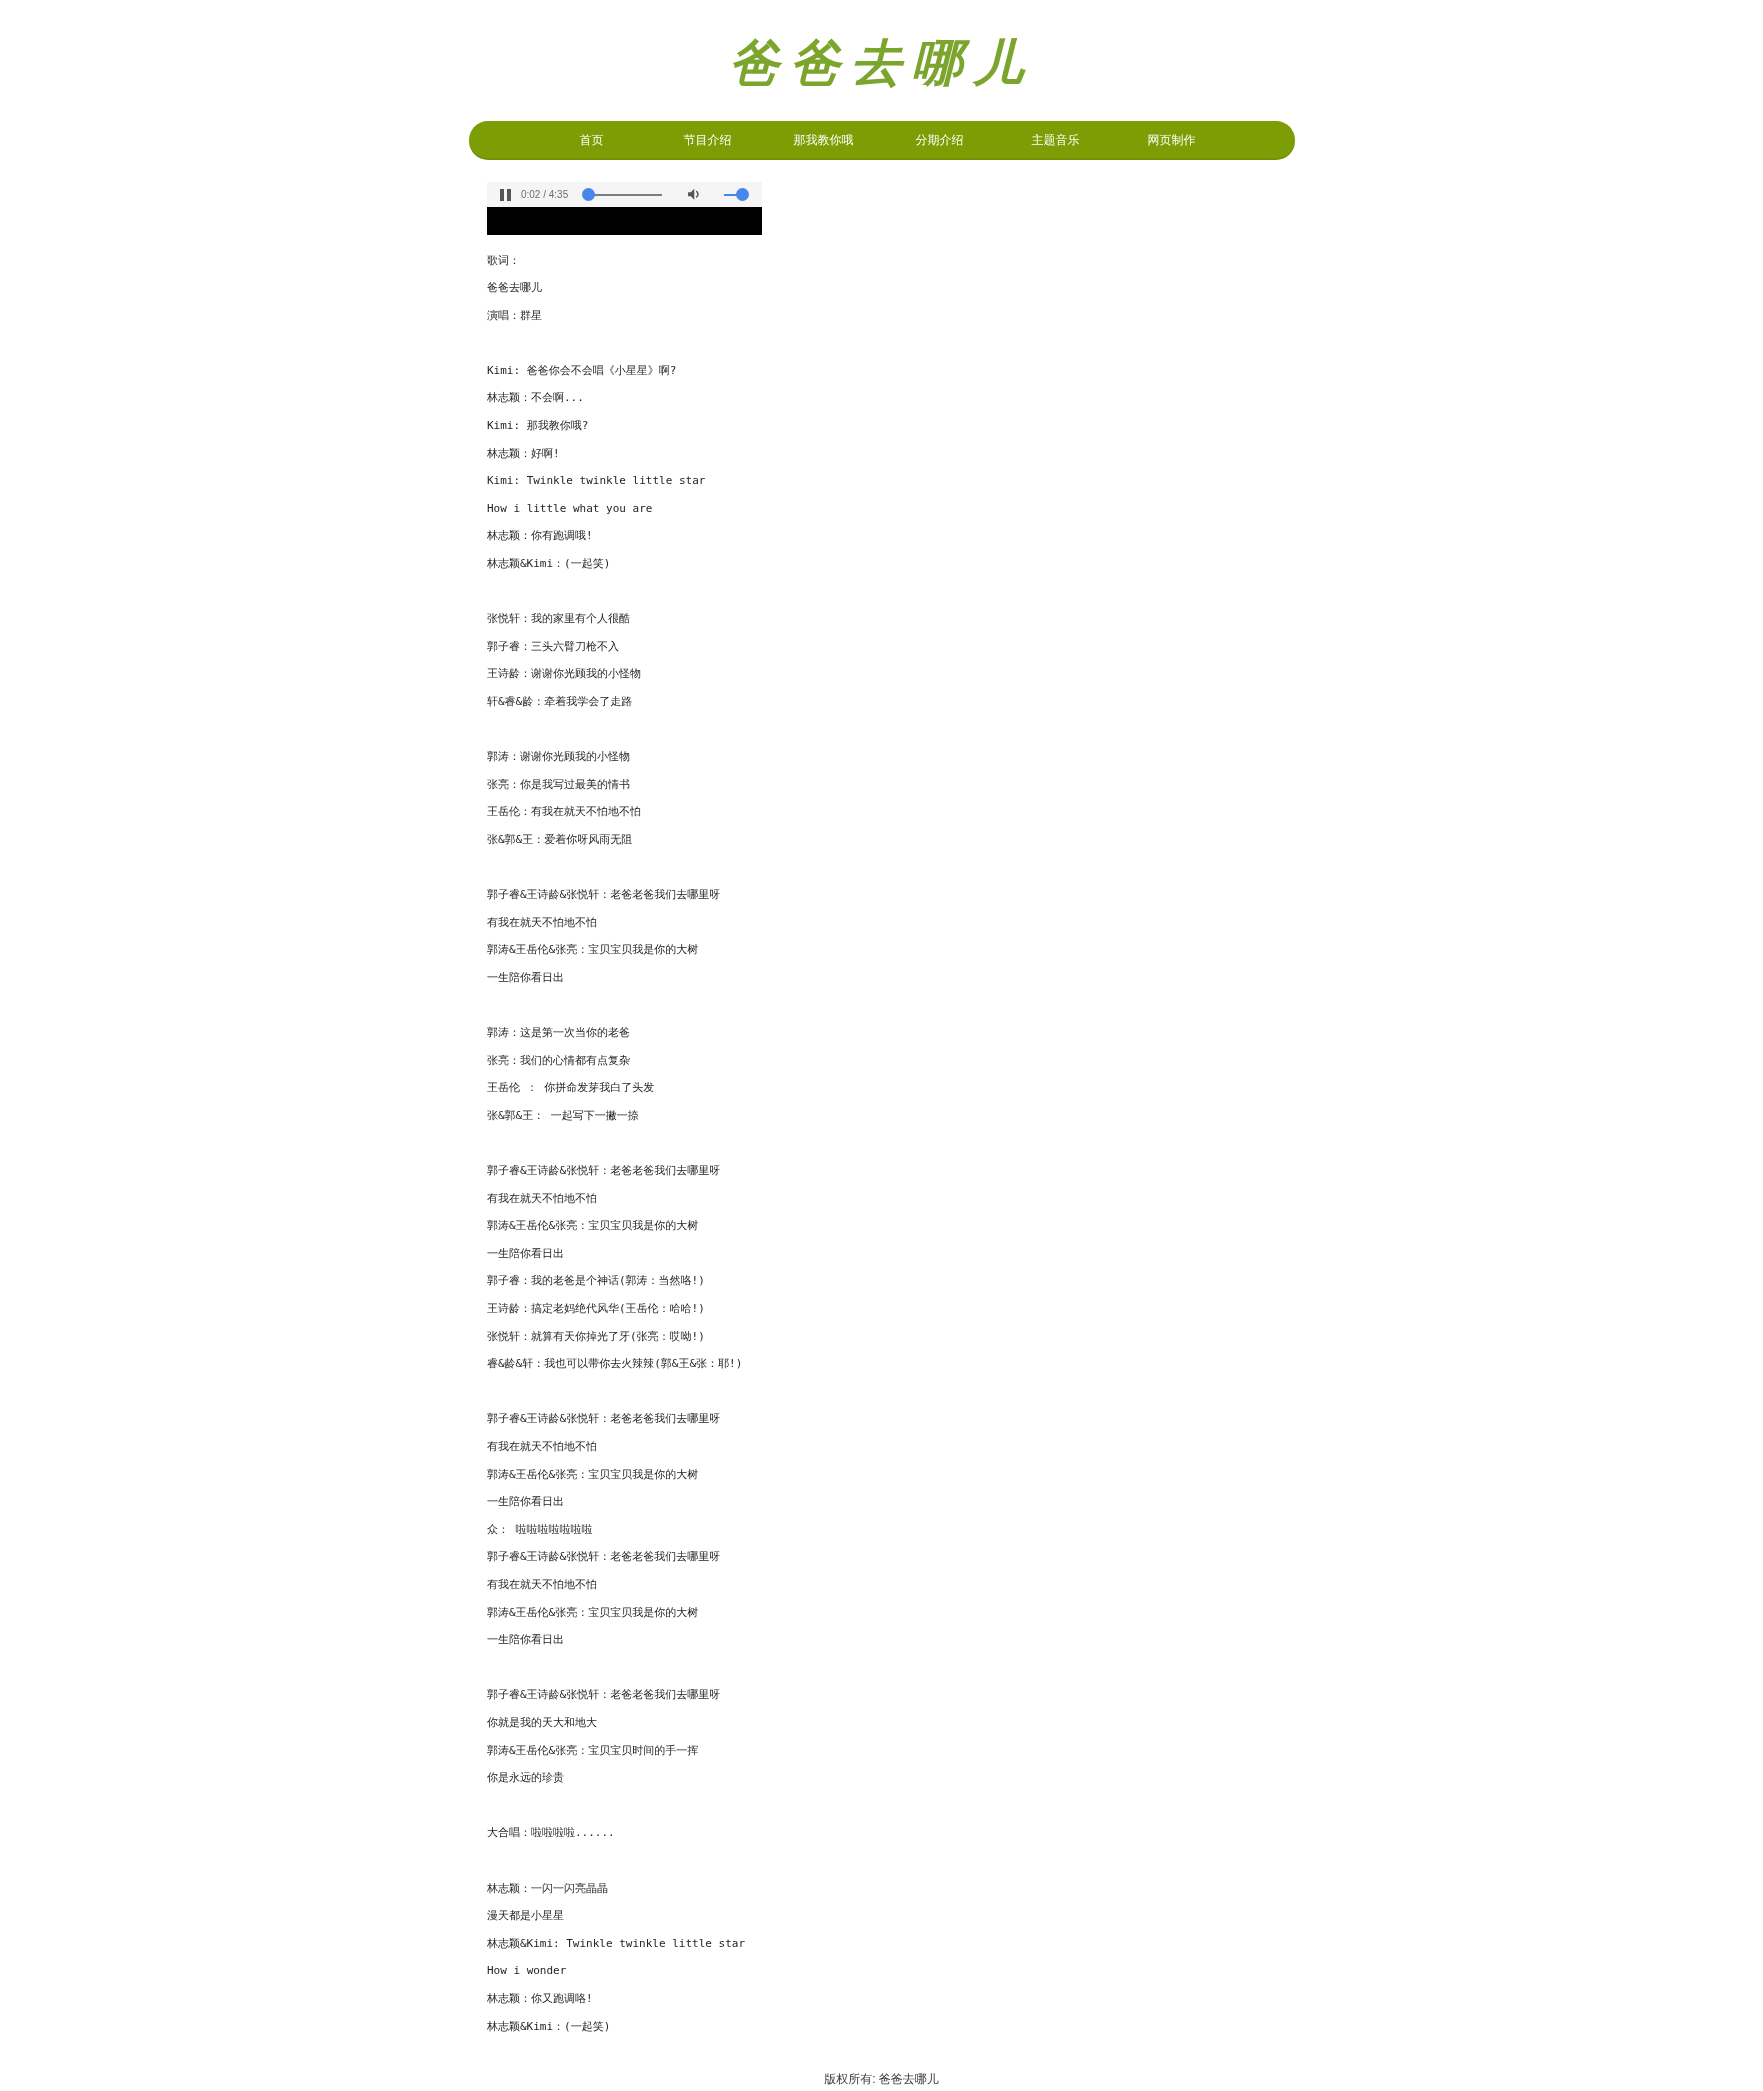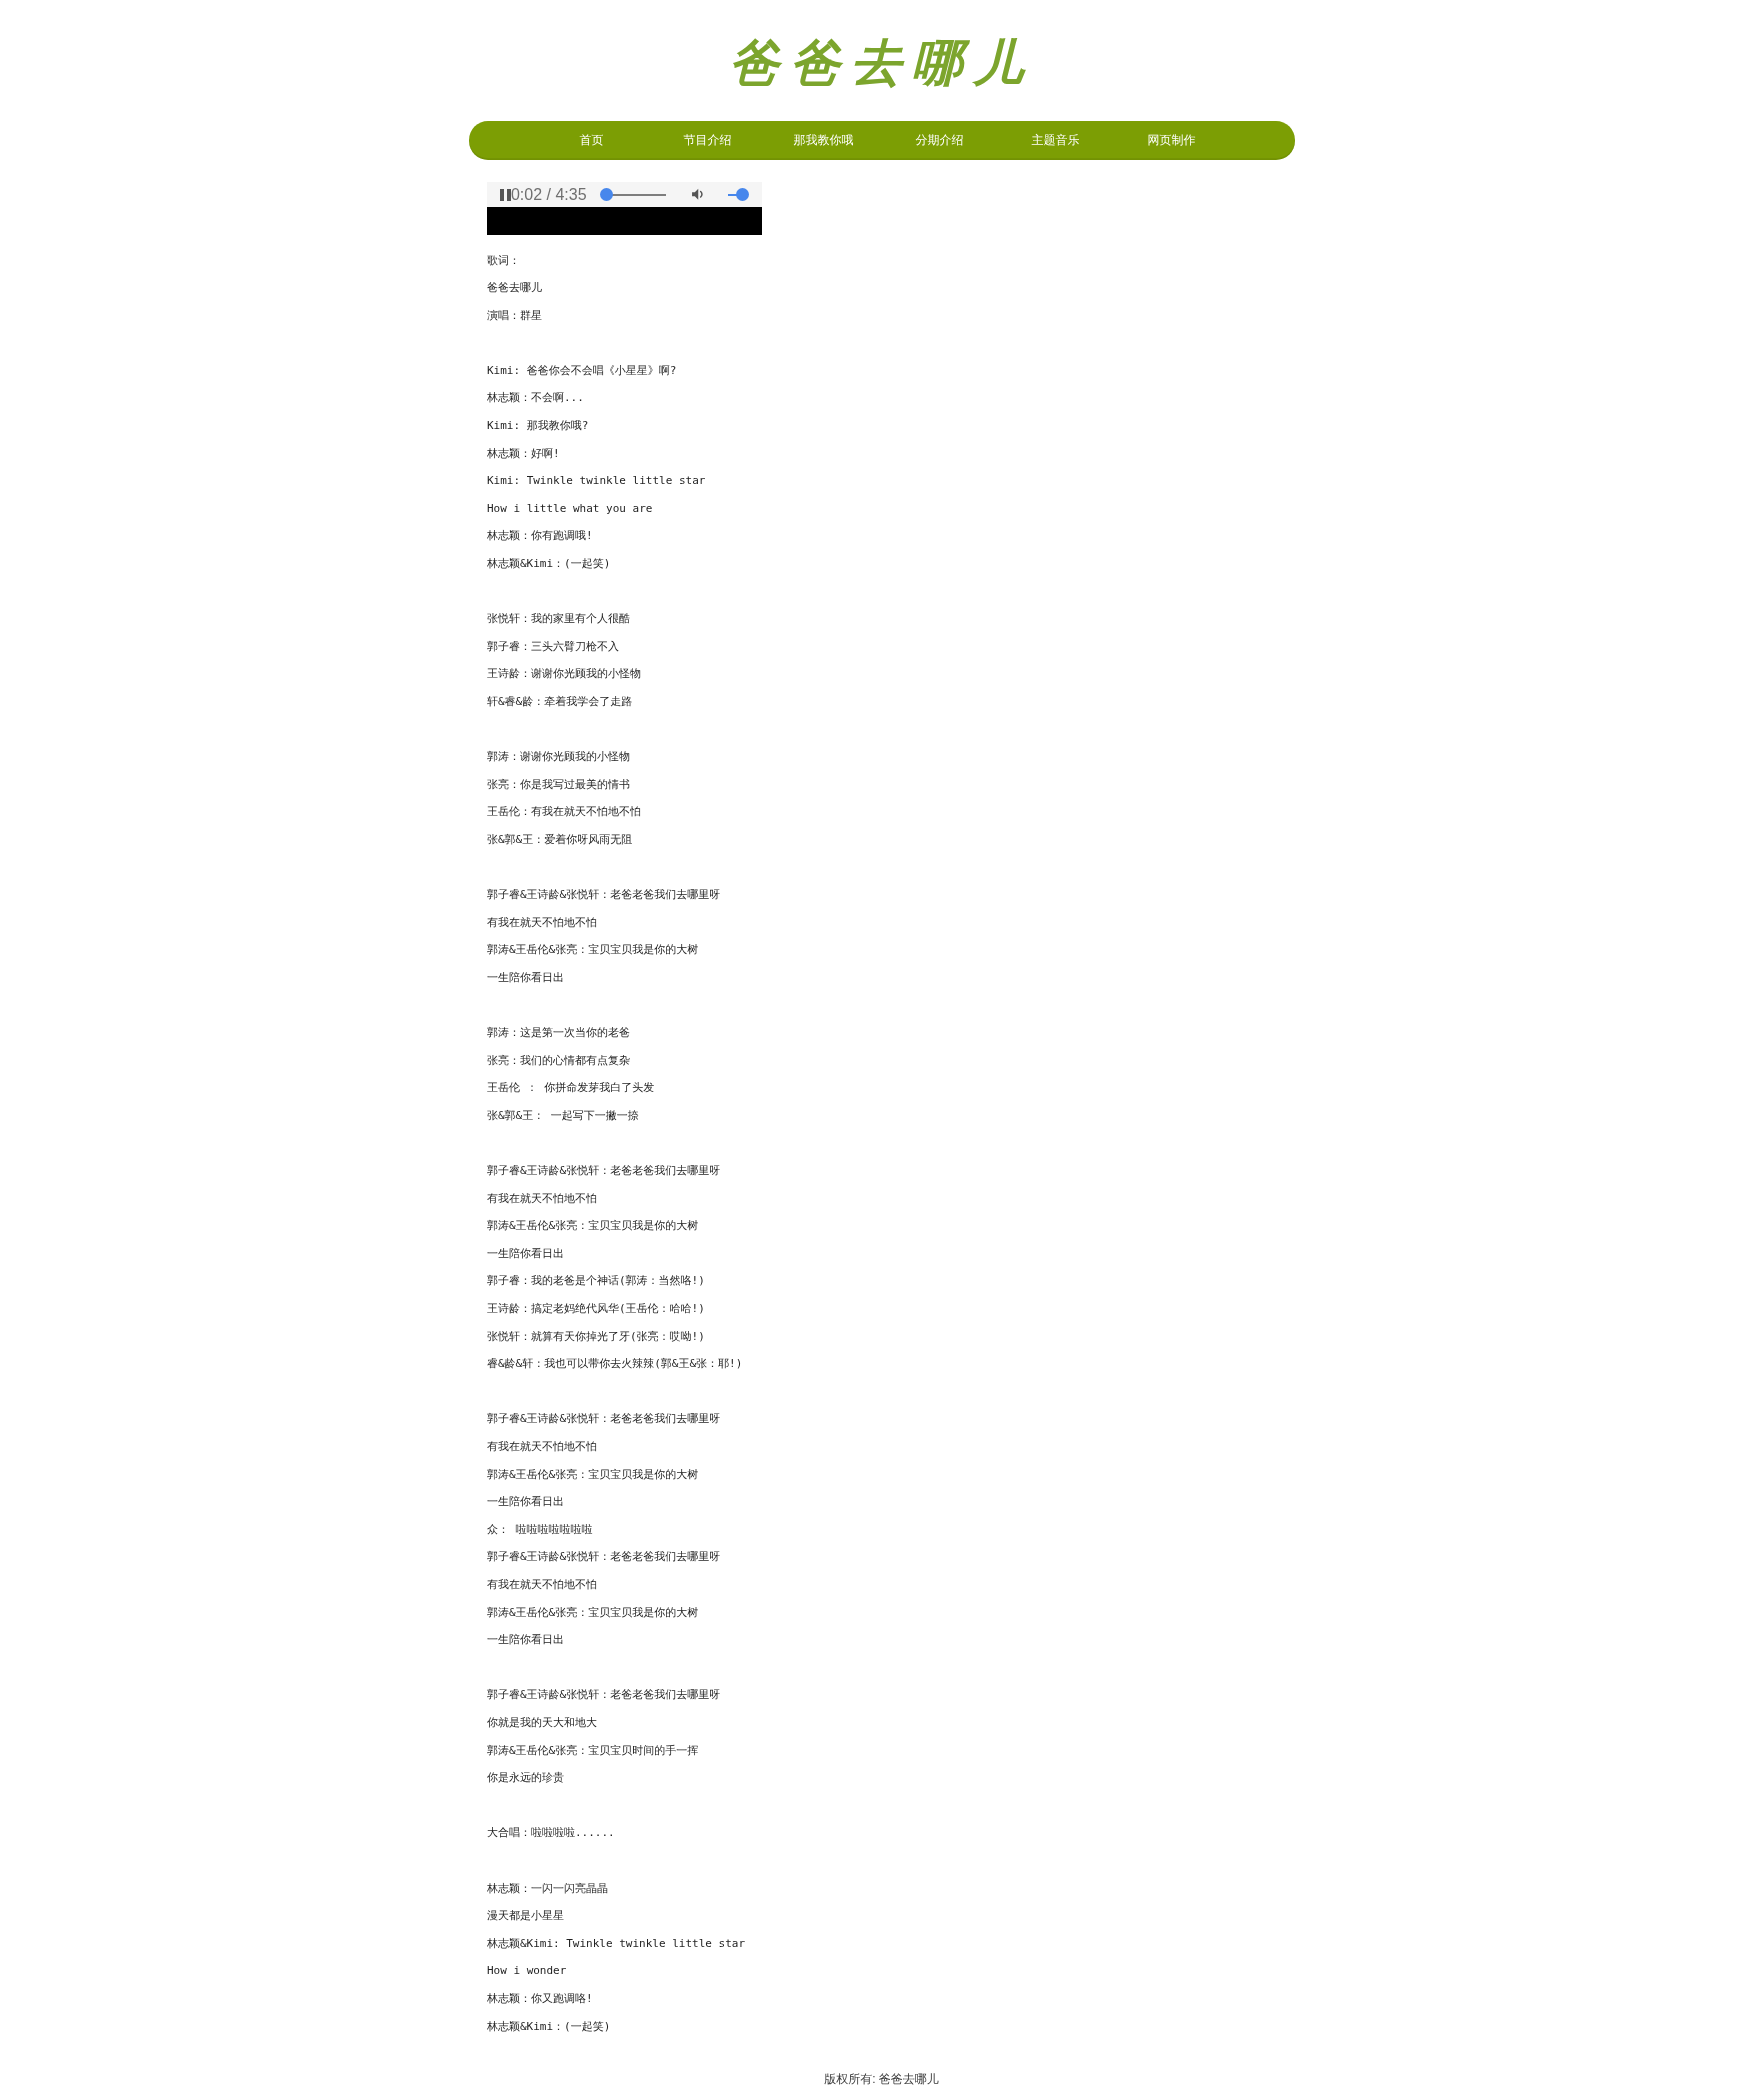--- a/index.html
+++ b/index.html
@@ -30,21 +30,21 @@
   .nav-item{width:116px;text-align:center;color:#fff;font-size:12px;cursor:pointer;}
 
   
   .content{margin-left:18.4px;}
 
   
   .player{margin-top:22px;width:275px;}
   .controls{height:25px;width:275px;background:var(--player-bg);display:flex;align-items:center;}
   .pause-button{display:flex;gap:3.7px;margin-left:13px;cursor:pointer;}
   .pause-button i{display:block;width:3.7px;height:12px;background:#555;}
-  .time{margin-left:0;font-size:16px;color:var(--time-text);white-space:nowrap;}
+  .time{margin-left:10px;font-size:10px;color:var(--time-text);white-space:nowrap;}
   .progress{position:relative;margin-left:13.8px;width:83px;height:13px;cursor:pointer;}
   .progress .thumb{position:absolute;left:0;top:0;width:13px;height:13px;border-radius:50%;background:var(--accent);}
   .progress .track{position:absolute;left:11px;right:0;top:5.5px;height:2.8px;background:#7d7d7d;}
   .volume-icon{margin-left:24px;display:flex;cursor:pointer;}
   .volume{position:relative;margin-left:22px;width:26px;height:13px;margin-right:13px;cursor:pointer;}
   .volume .line{position:absolute;left:0;top:5.5px;width:20px;height:2.8px;background:var(--accent);}
   .volume .thumb{position:absolute;right:0;top:0;width:13px;height:13px;border-radius:50%;background:var(--accent);}
   .screen{width:275px;height:27.5px;background:#000;}
 
   

